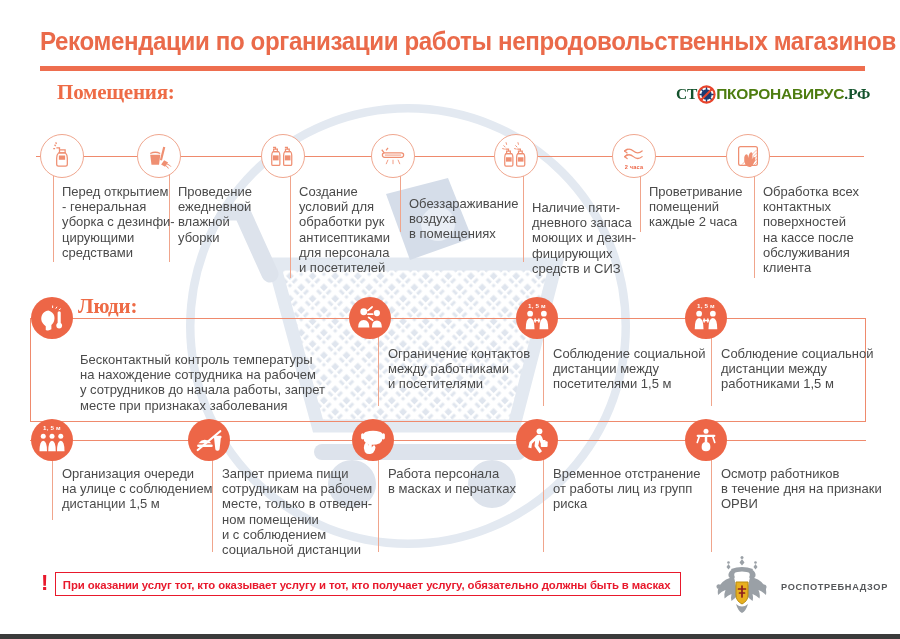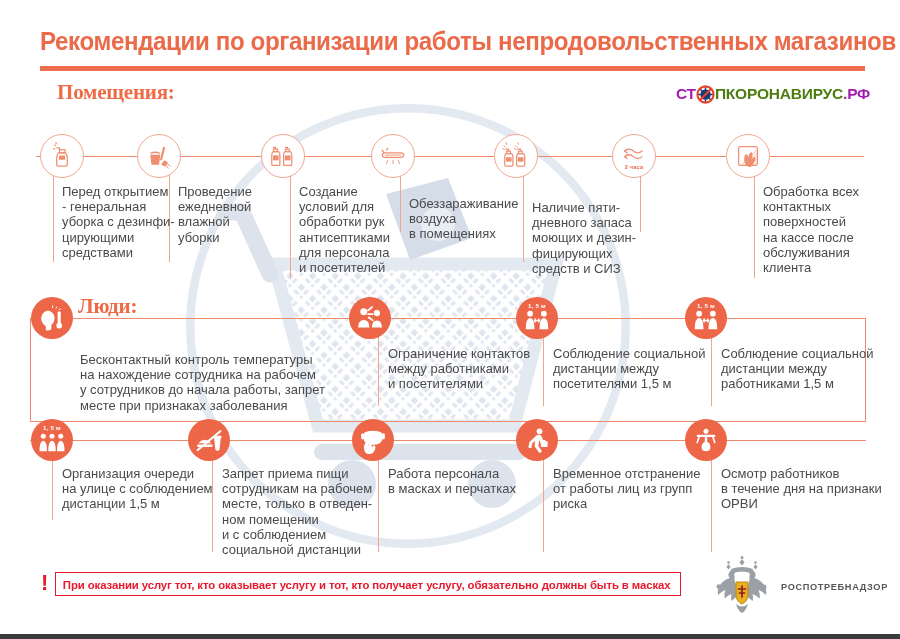--- a/index.html
+++ b/index.html
@@ -39,21 +39,21 @@
   .title-rule{
     position:absolute;left:40px;top:66px;width:825px;height:5px;background:#ee6e4f;z-index:3;
   }
   
   .stopcovid{
     position:absolute;left:676px;top:83px;z-index:5;
     display:flex;align-items:center;height:22px;
     font-weight:bold;font-size:15.5px;letter-spacing:-0.2px;
     font-family:"Liberation Sans Narrow","Liberation Sans",sans-serif;
   }
-  .sc-red{color:#a21caf;}
+  .sc-red{color:#14532d;font-family:Liberation Serif, serif;}
   .sc-blue{color:#4d7c0f;}
   .sc-virus{position:relative;width:19px;height:19px;margin:0 0px;display:inline-block;}
   
   .sect-h{
     position:absolute;z-index:4;color:#ee6b46;font-weight:bold;font-size:21px;
     font-family:Liberation Serif, serif;
     letter-spacing:-0.2px;
   }
   #h-premises{left:57px;top:80px;}
   #h-people{left:78px;top:294px;}
@@ -334,20 +334,25 @@
       <path d="M9 16 q7 -6 14 0 q7 6 14 0"></path>
       <path d="M9 16 l4 -3 M9 16 l4 3"></path>
       <path d="M9 25 q7 -6 14 0 q7 6 14 0"></path>
       <path d="M9 25 l4 -3 M9 25 l4 3"></path>
     </g>
         </svg>
       </span>
       <span style="position: absolute; left: 0px; right: 0px; text-align: center; font-size: 5.6px; font-weight: bold; color: rgb(237, 102, 71); letter-spacing: 0.2px; bottom: 7px;">2 часа</span>
     </div>
     <div class="vline" style="left: 640px; top: 170px; height: 62px;"></div>
+    <div class="card" style="left: 649px; top: 184px;">
+      <div>Проветривание</div>
+      <div>помещений</div>
+      <div>каждые 2 часа</div>
+    </div>
     <div class="bub light" style="left: 726px; top: 134px; width: 44px; height: 44px;">
       <span>
         <svg width="30" height="30" viewBox="0 0 48 48">
     <g>
       <rect x="9" y="9" width="30" height="30" rx="3" fill="none" stroke="#ef8f72" stroke-width="2"></rect>
       <g stroke="#ef8f72" stroke-width="1.3" opacity="0.75">
         <path d="M14 38 L38 14 M19 38 L38 19 M24 38 L38 24 M29 38 L38 29 M34 38 L38 34"></path>
       </g>
       <path d="M20 38 q-3 -6 -2 -12 q1 -5 4 -5 q2 0 2 4 v3 q2 -10 5 -10 q3 0 2 6 l-1 5 q3 -5 5 -3 q2 2 -1 8 q-2 5 -5 7 q-4 2 -9 -3z" fill="#ef8f72"></path>
     </g>

